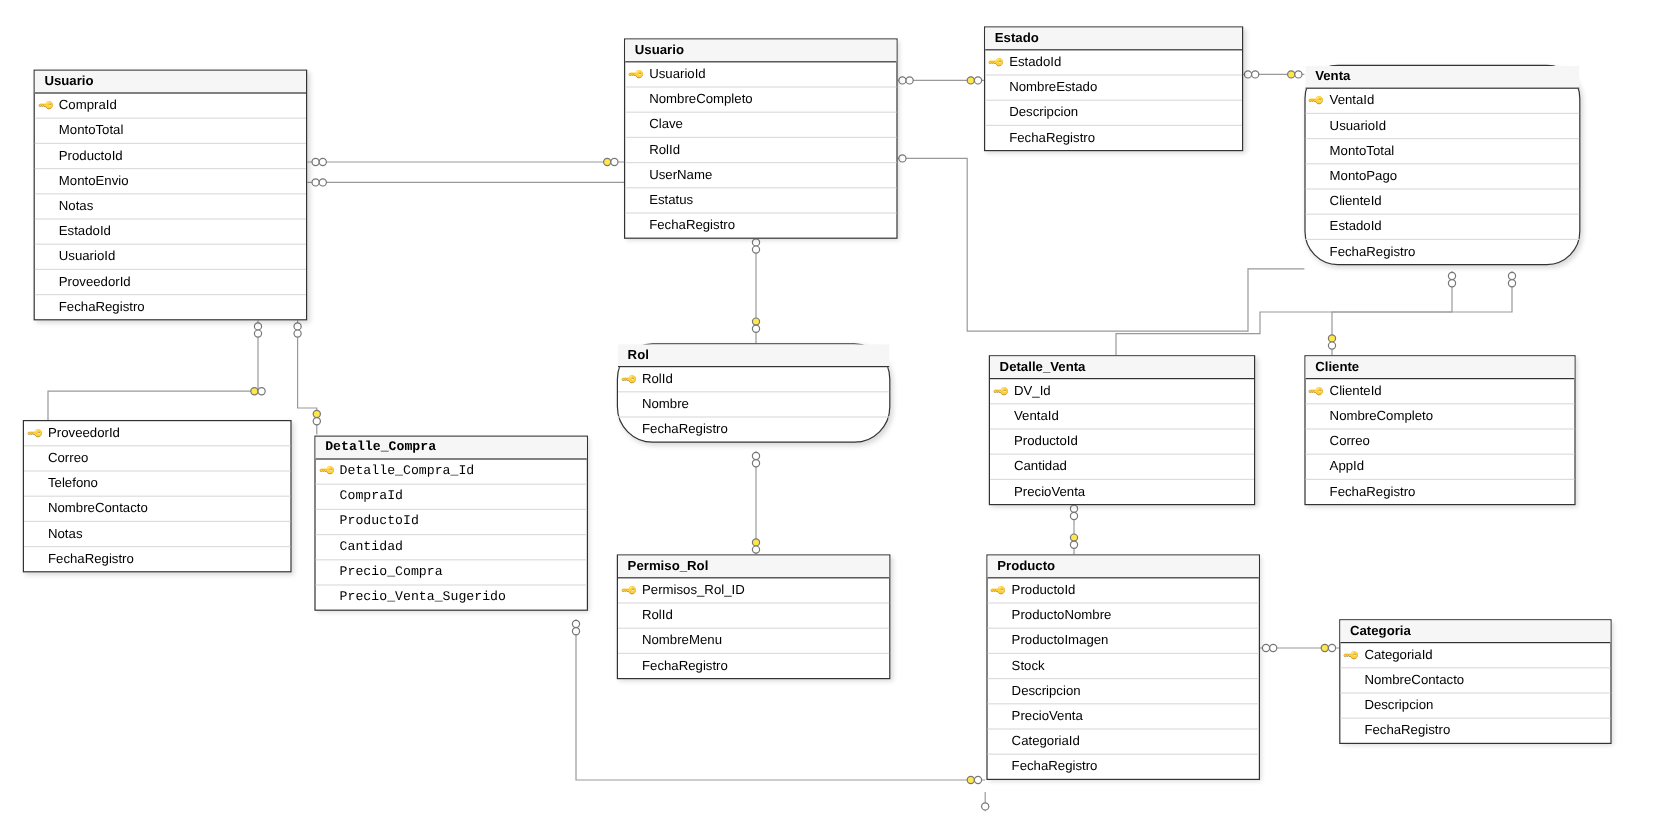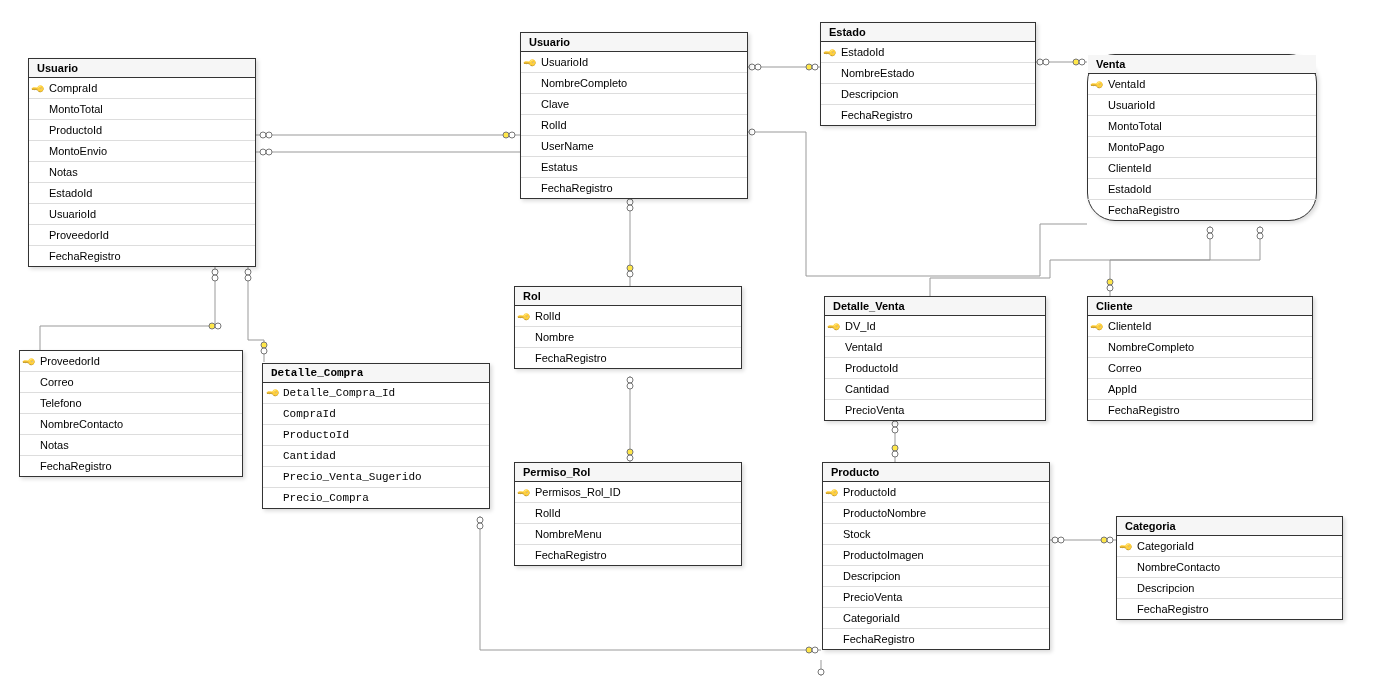--- a/index.html
+++ b/index.html
@@ -216,21 +216,21 @@
         </div>
         <div class="row">
           <span class="key"></span>
           <span class="field">EstadoId</span>
         </div>
         <div class="row">
           <span class="key"></span>
           <span class="field">FechaRegistro</span>
         </div>
       </div>
-      <div class="entity" style="left: 514px; top: 286px; width: 226px;">
+      <div class="entity" style="left: 514px; top: 286px; width: 226px; border-radius: 30px;">
         <div class="title">Rol</div>
         <div class="row">
           <span class="key"><span class="key-icon" style="font-size: 9px;">🔑</span></span>
           <span class="field">RolId</span>
         </div>
         <div class="row">
           <span class="key"></span>
           <span class="field">Nombre</span>
         </div>
         <div class="row">
@@ -296,25 +296,25 @@
         <div class="row">
           <span class="key"></span>
           <span class="field">ProductoId</span>
         </div>
         <div class="row">
           <span class="key"></span>
           <span class="field">Cantidad</span>
         </div>
         <div class="row">
           <span class="key"></span>
+          <span class="field">Precio_Compra</span>
+        </div>
+        <div class="row">
+          <span class="key"></span>
           <span class="field">Precio_Venta_Sugerido</span>
-        </div>
-        <div class="row">
-          <span class="key"></span>
-          <span class="field">Precio_Compra</span>
         </div>
       </div>
       <div class="entity" style="left: 824px; top: 296px; width: 220px;">
         <div class="title">Detalle_Venta</div>
         <div class="row">
           <span class="key"><span class="key-icon" style="font-size: 9px;">🔑</span></span>
           <span class="field">DV_Id</span>
         </div>
         <div class="row">
           <span class="key"></span>
@@ -361,25 +361,25 @@
         <div class="row">
           <span class="key"><span class="key-icon" style="font-size: 9px;">🔑</span></span>
           <span class="field">ProductoId</span>
         </div>
         <div class="row">
           <span class="key"></span>
           <span class="field">ProductoNombre</span>
         </div>
         <div class="row">
           <span class="key"></span>
+          <span class="field">ProductoImagen</span>
+        </div>
+        <div class="row">
+          <span class="key"></span>
           <span class="field">Stock</span>
-        </div>
-        <div class="row">
-          <span class="key"></span>
-          <span class="field">ProductoImagen</span>
         </div>
         <div class="row">
           <span class="key"></span>
           <span class="field">Descripcion</span>
         </div>
         <div class="row">
           <span class="key"></span>
           <span class="field">PrecioVenta</span>
         </div>
         <div class="row">

